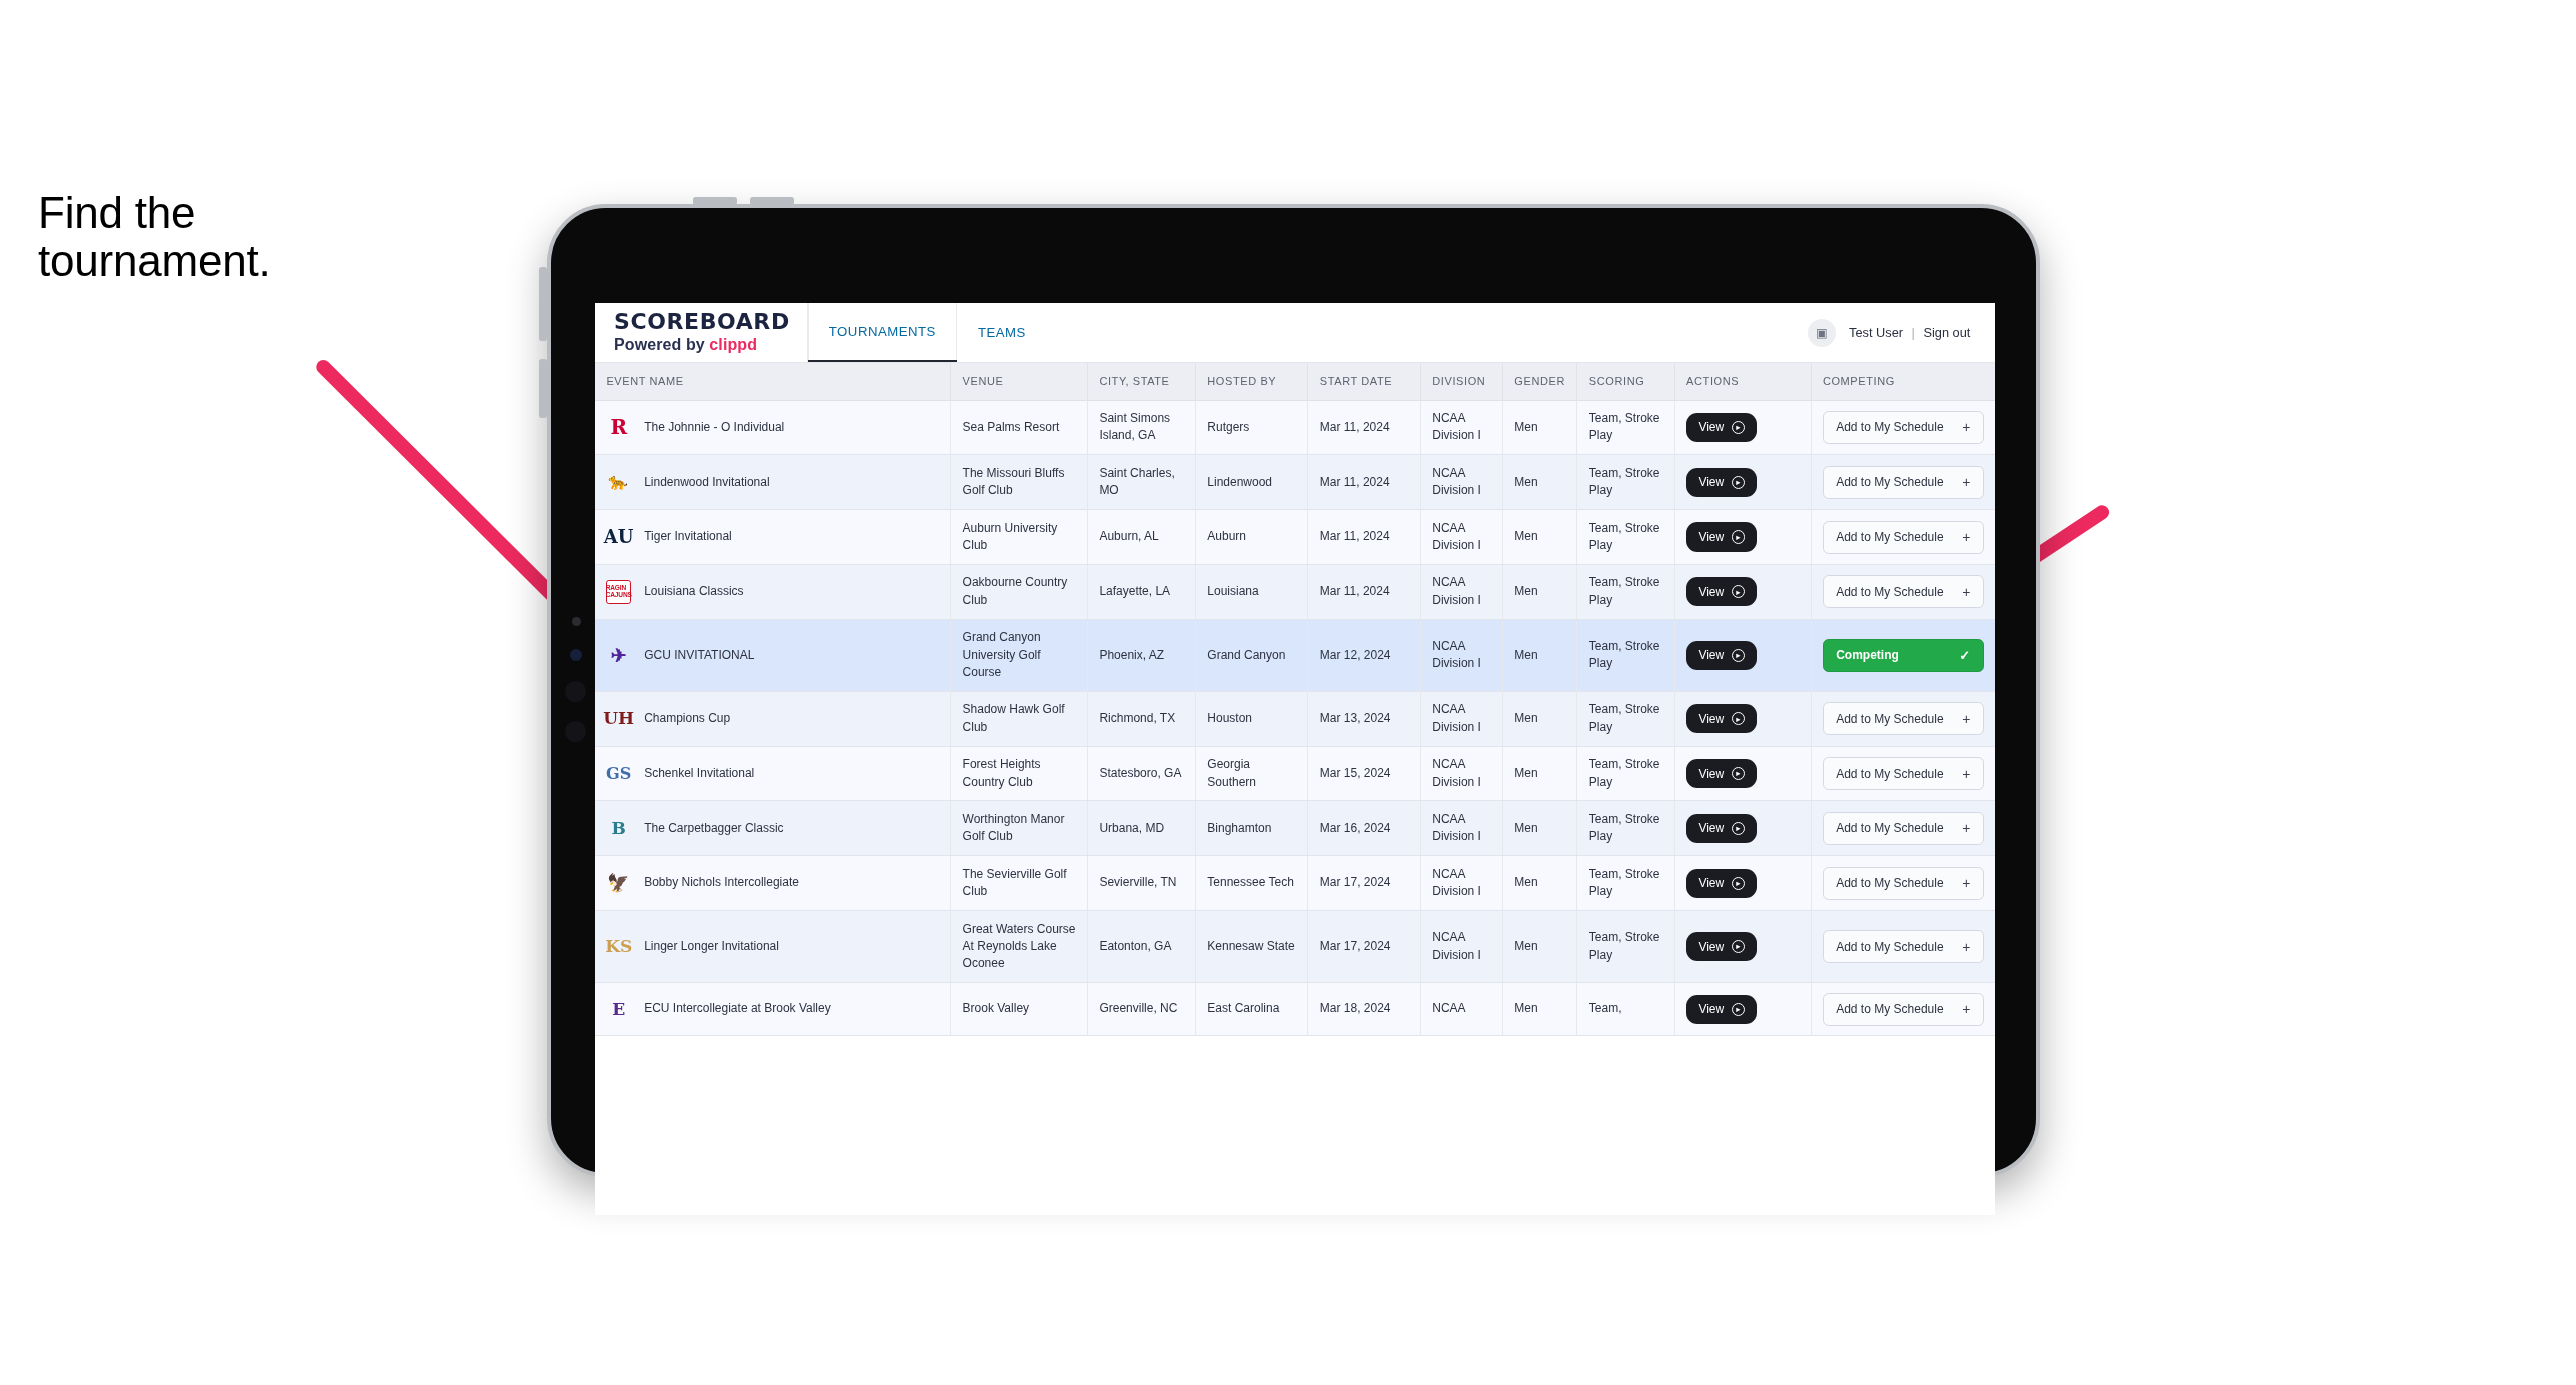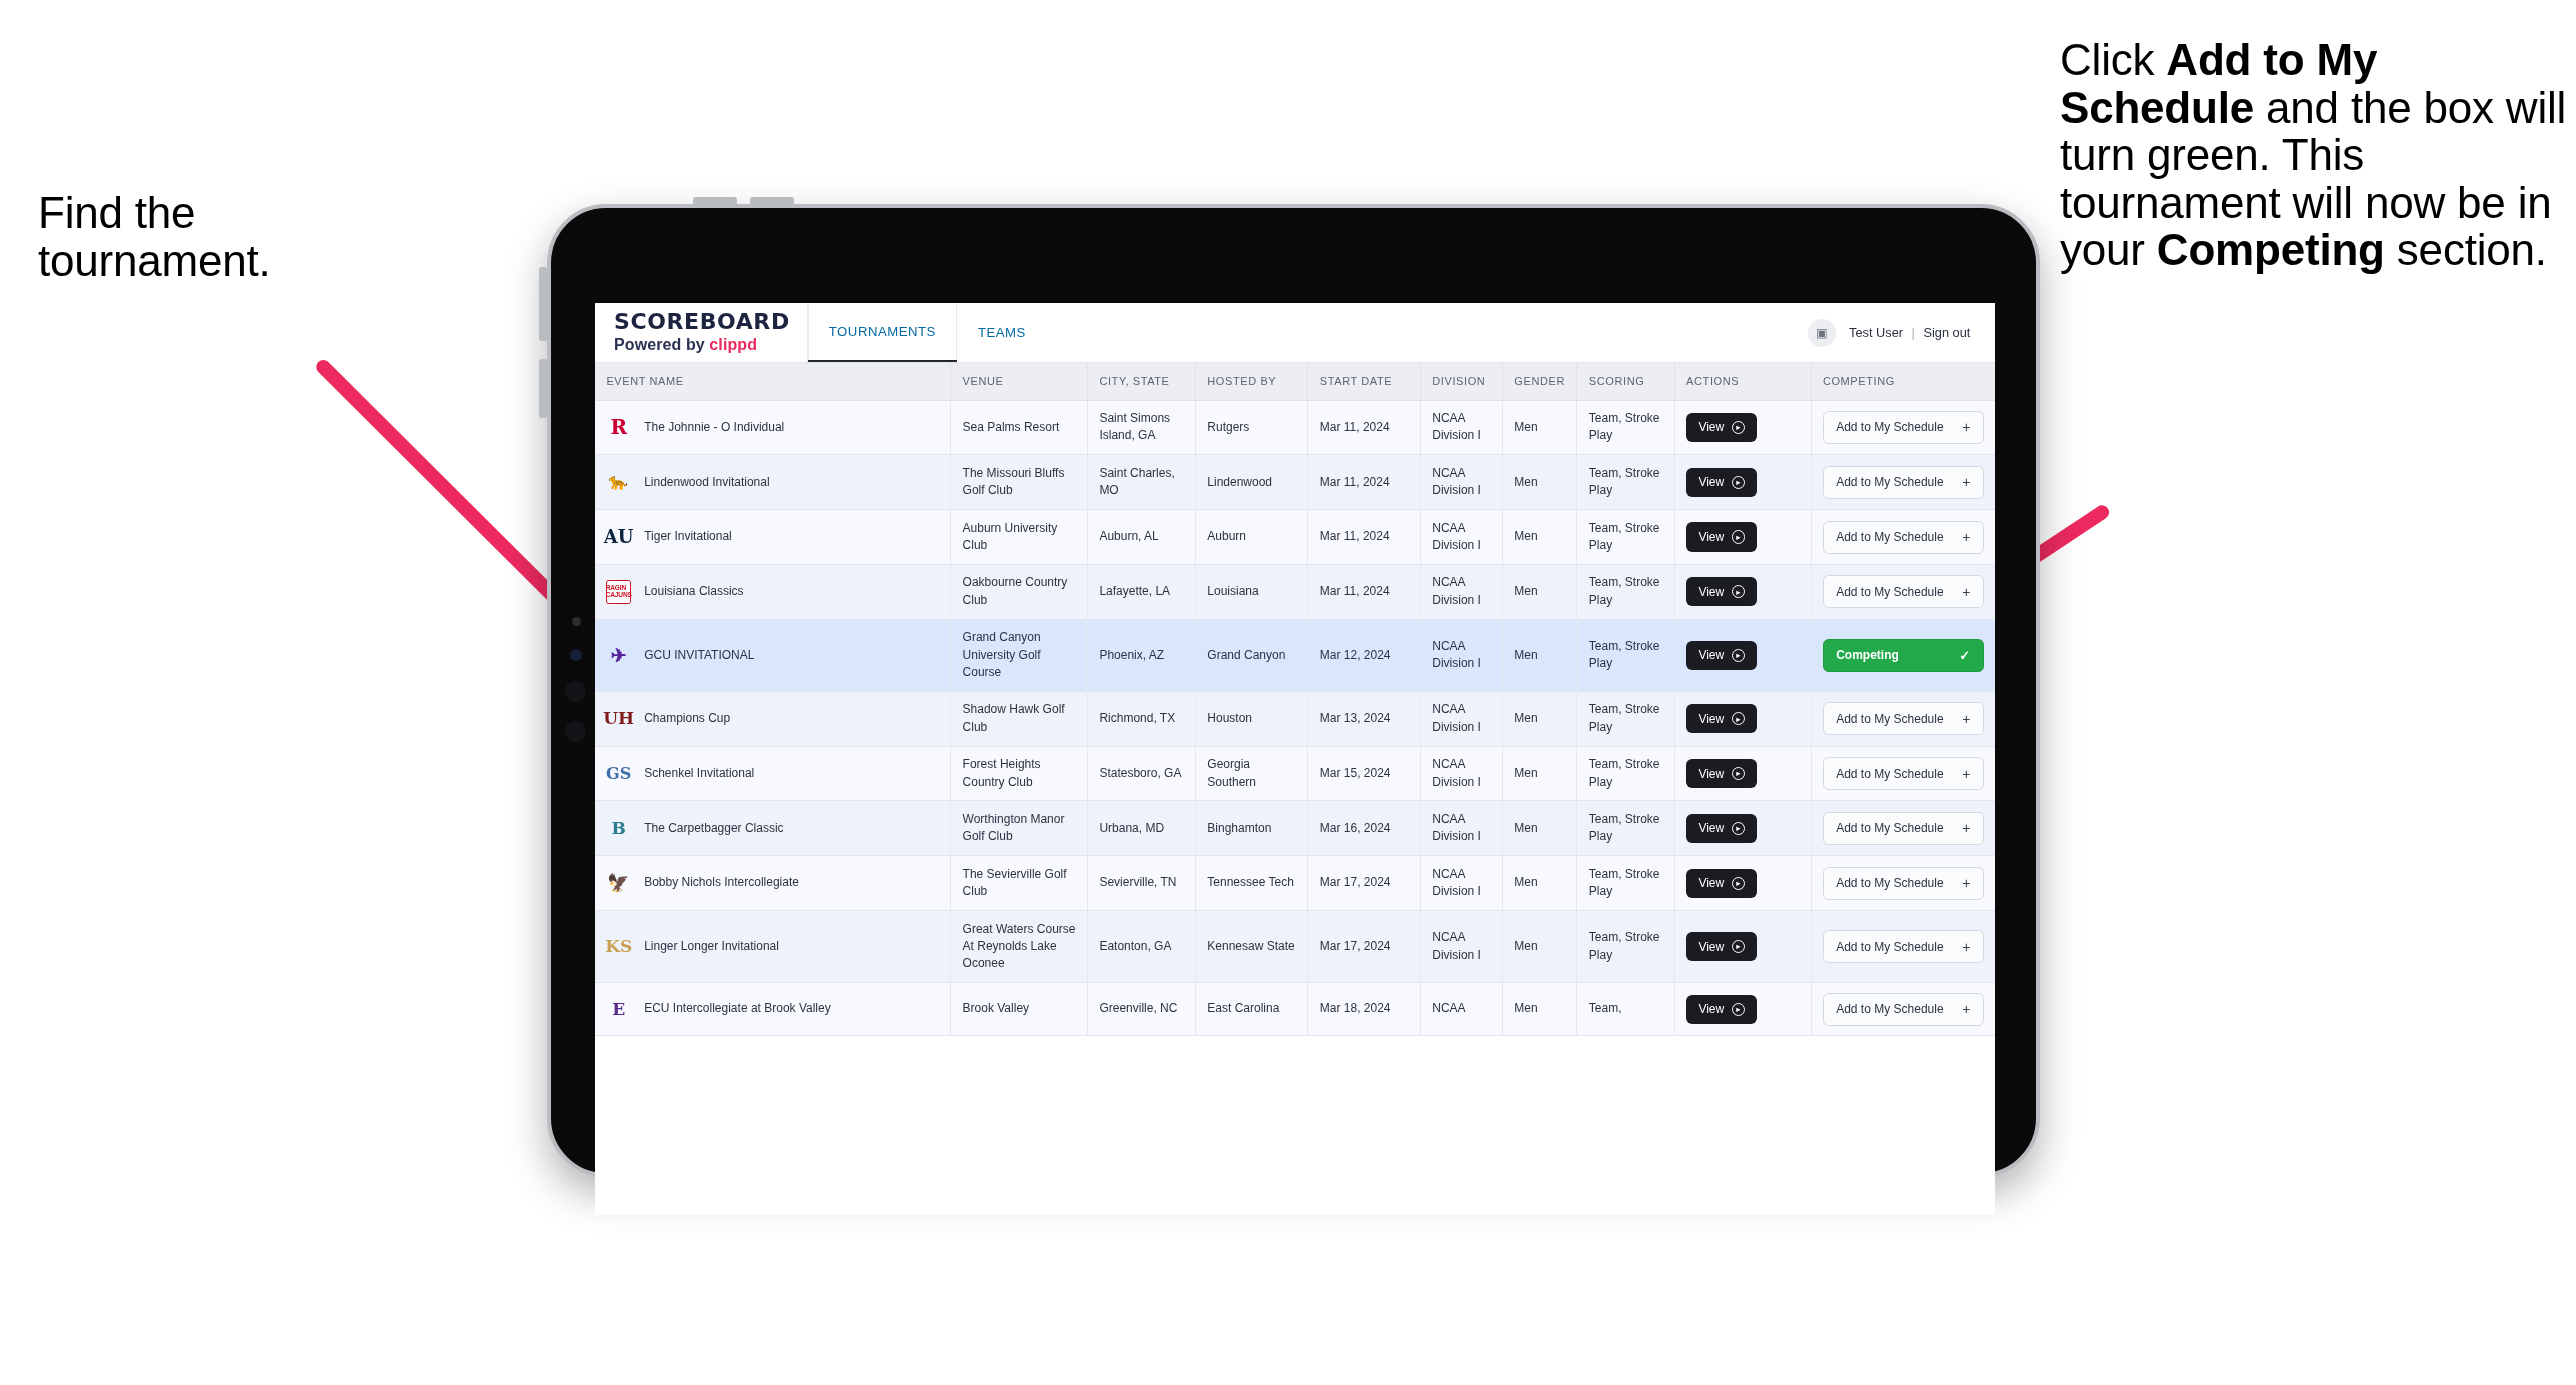--- a/index.html
+++ b/index.html
@@ -174,21 +174,21 @@
   .logo.houston   { background: transparent; color:#7f1d1d; font-size:17px; }
   .logo.gasouthern{ background: transparent; color:#3f6fa8; font-size:16px; }
   .logo.binghamton{ background: transparent; color:#2a7d8c; font-size:17px; }
   .logo.tntech    { background: transparent; color:#ffc72c; font-size:18px; }
   .logo.kennesaw  { background: transparent; color:#cba052; font-size:17px; }
   .logo.ecu       { background: transparent; color:#592a8a; font-size:17px; }
 
   .btn-view {
     display: inline-flex; align-items: center; gap: 7.6px;
     background: #1b1c22; color: #fff;
-    border: none; border-radius: 6px;
+    border: none; border-radius: 11px;
     padding: 7.6px 12.3px;
     font-size: 12px;
     font-family: "Liberation Sans", sans-serif;
     cursor: pointer;
   }
   .btn-view .circ {
     width: 13.2px; height: 13.2px; border-radius:50%;
     border: 1.2px solid #fff;
     display:flex; align-items:center; justify-content:center;
     font-size: 8.5px; line-height: 1;
@@ -230,23 +230,20 @@
 </head>
 <body>
 
 <div class="page">
 
   <div class="annot" id="annot-left">
     <span>Find the</span><br>
     <span>tournament.</span>
   </div>
 
-  <div class="annot" id="annot-right">
-    <span>Click </span><b>Add to My Schedule</b><span> and the box will turn green. This tournament will now be in your </span><b>Competing</b><span> section.</span>
-  </div>
 
   <svg class="arrow-svg" style="left:312px; top:350px; width:303px; height:303px;" viewBox="0 0 320 320" width="303" height="303">
     <g stroke="#ec2a5f" fill="#ec2a5f">
       <line x1="12" y1="18" x2="272" y2="277" stroke-width="15" stroke-linecap="round"></line>
       <polygon points="298,300 250,288 278,258"></polygon>
     </g>
   </svg>
 
   <svg class="arrow-svg" style="left:1854px; top:501px; width:265px; height:180px;" viewBox="0 0 280 190" width="265" height="180">
     <g stroke="#ec2a5f" fill="#ec2a5f">

